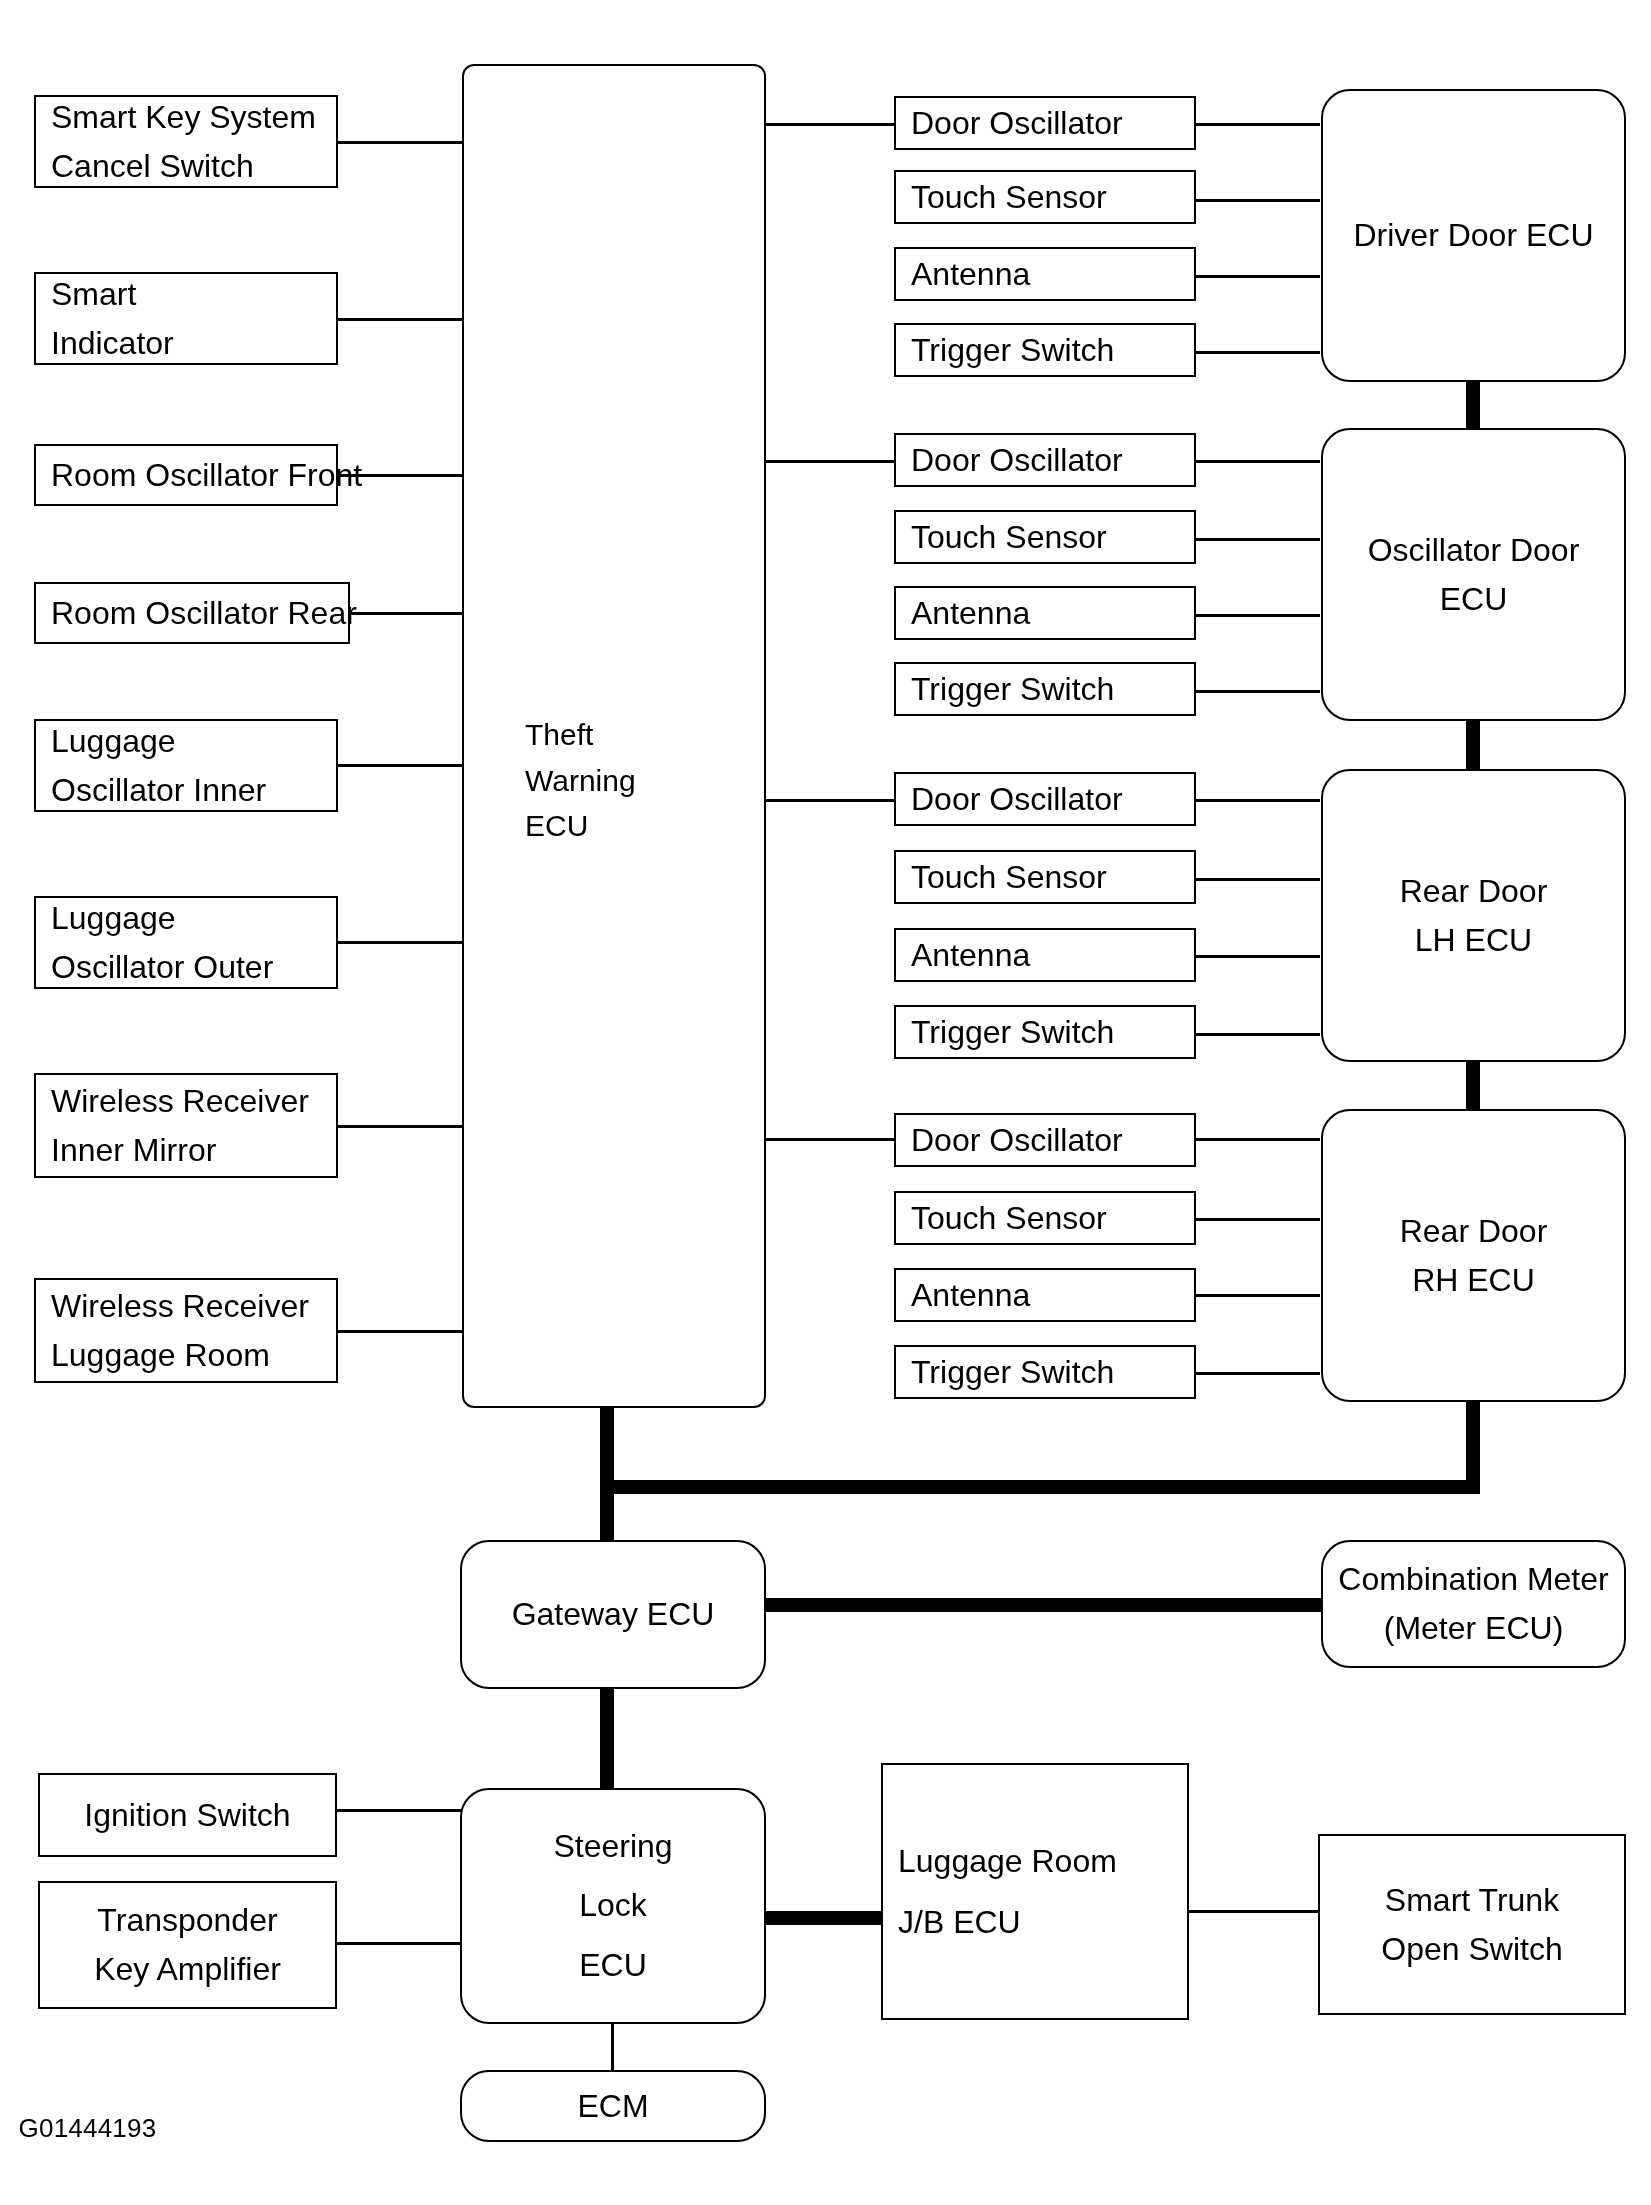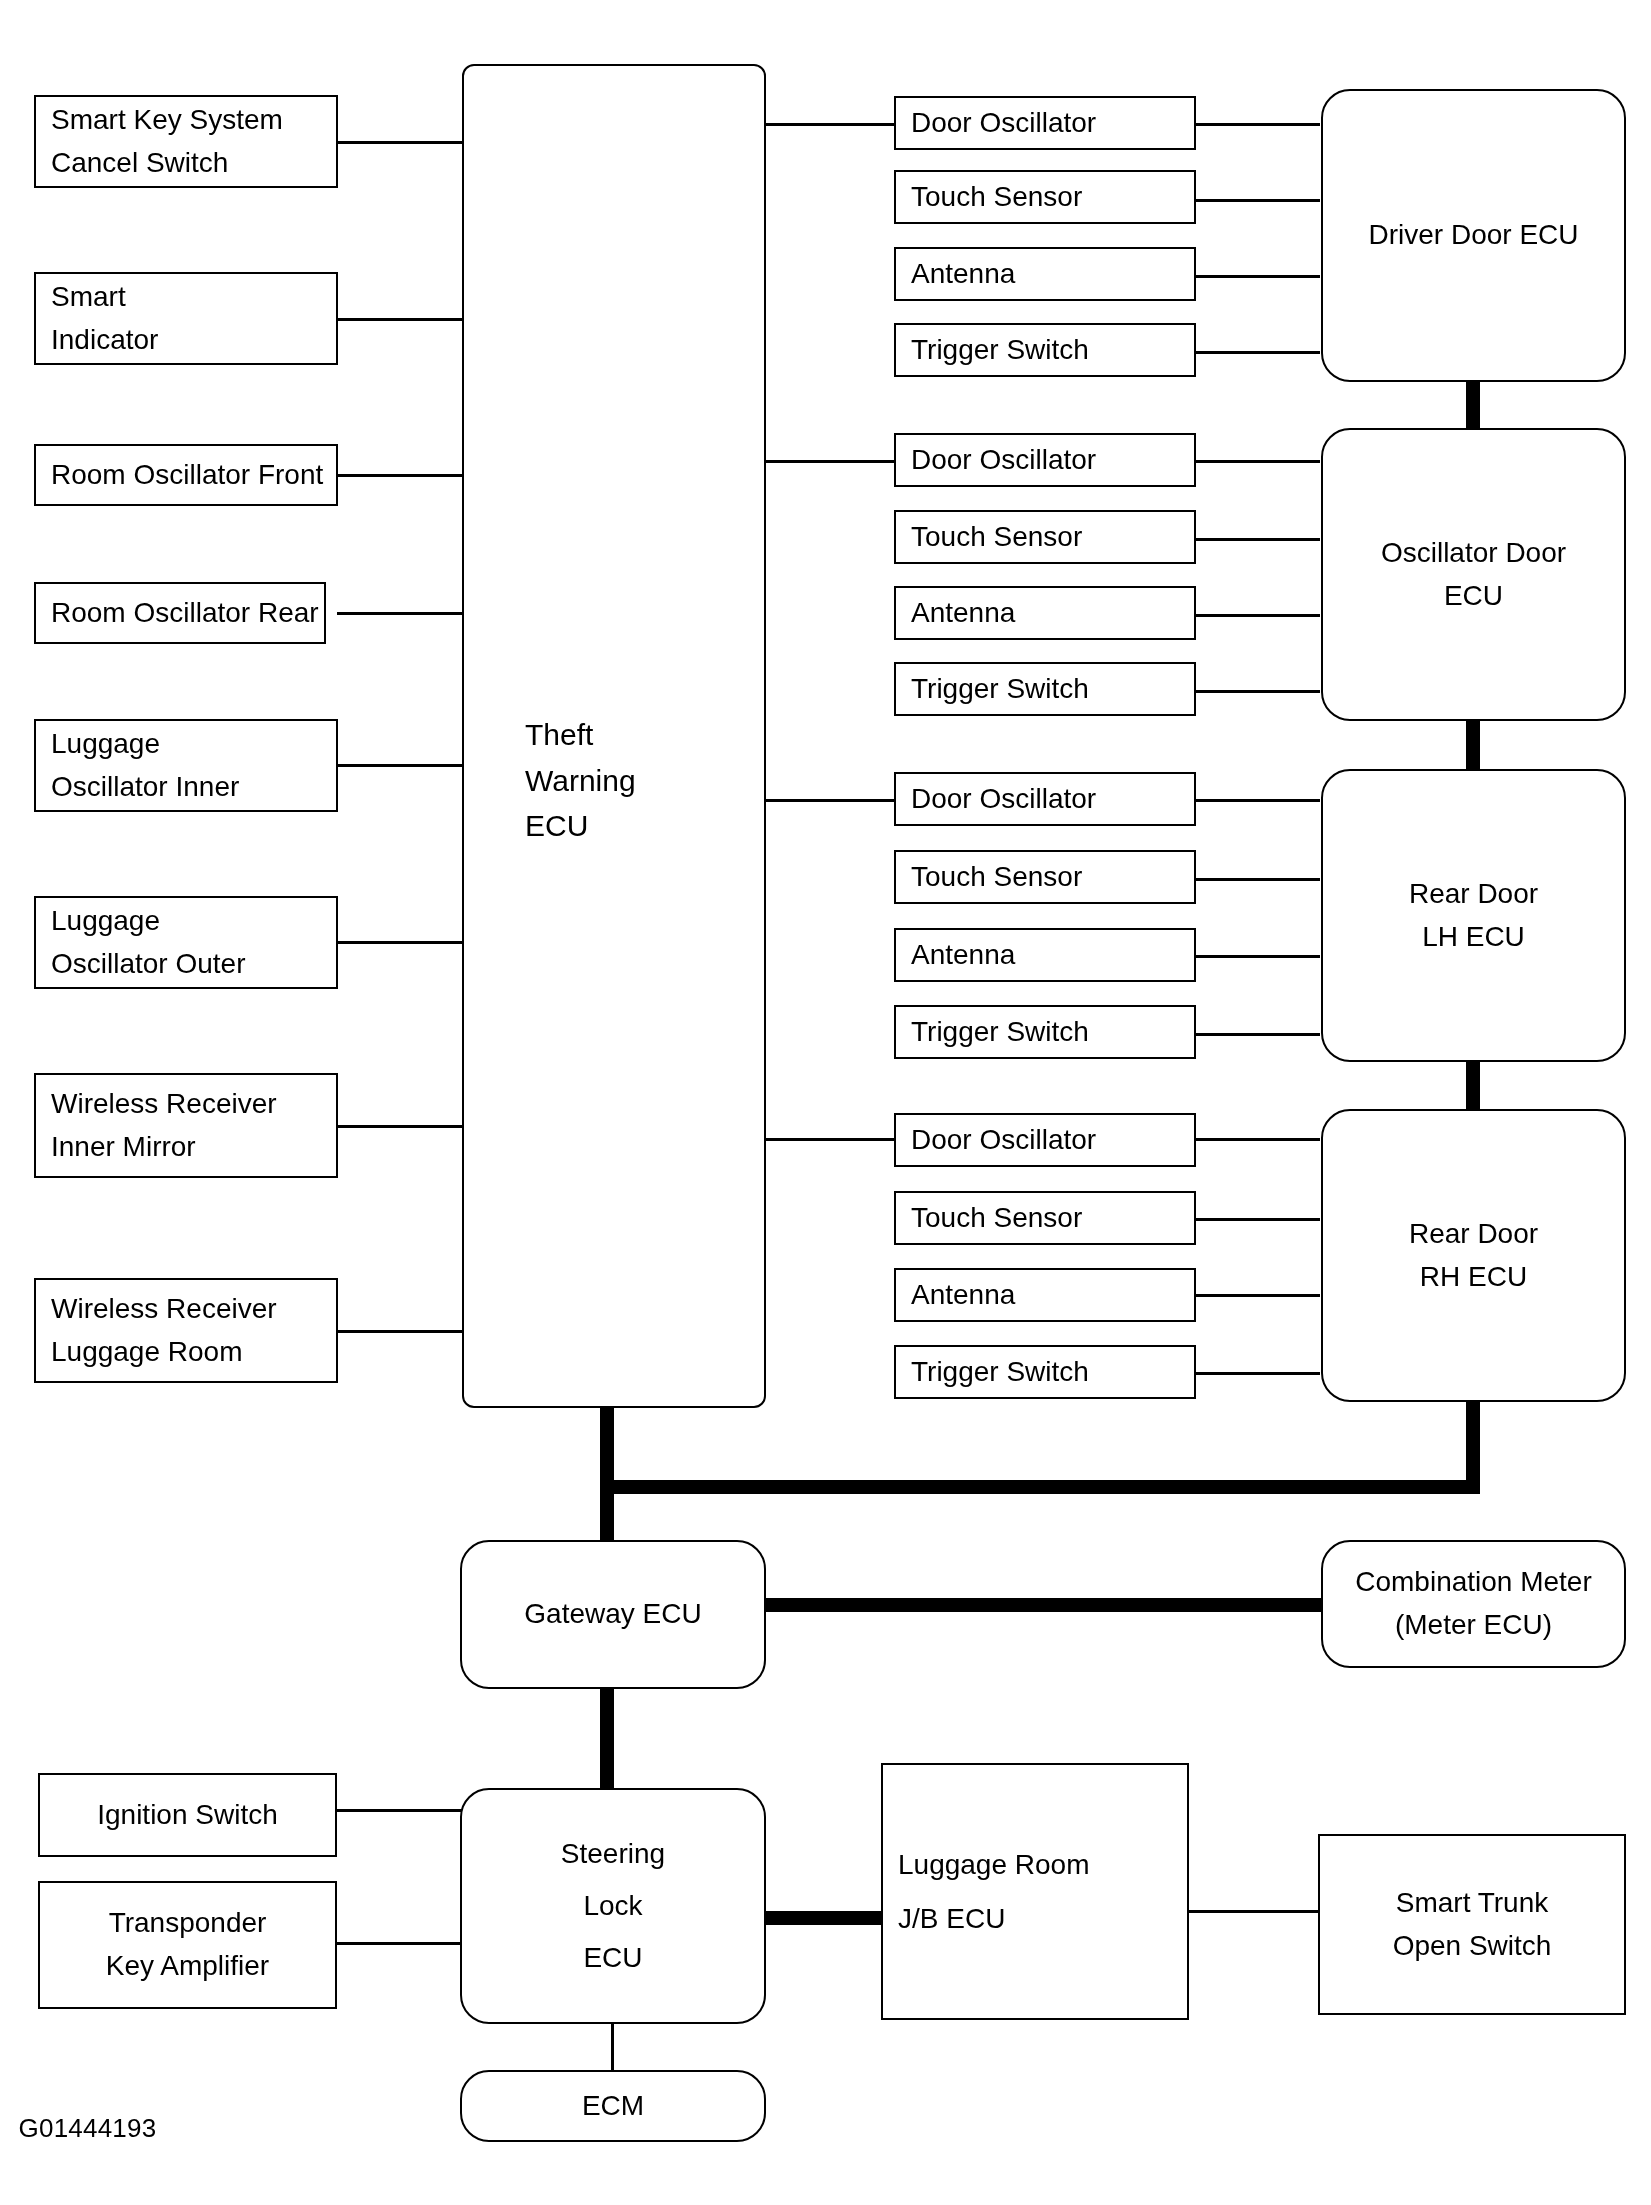--- a/index.html
+++ b/index.html
@@ -30,21 +30,21 @@
   .box.rounded{ border-radius:29px; }
   .box .lbl{
     display:block;
     line-height:1.52;
     white-space:pre;
   }
   
   .box.ta-left .lbl{ padding-left:15px; text-align:left; }
   .box.ta-center{ align-items:center; }
   .box.ta-center .lbl{ text-align:center; }
-  .fs-33{ font-size:28px; }
+  .fs-33{ font-size:32px; }
   .fs-36{ font-size:30px; }
 
   
   .wire{
     position:absolute;
     background:#000;
     z-index:2;
   }
   .wire.h{ height:2.5px; }
   .wire.v{ width:2.5px; }
@@ -73,21 +73,21 @@
     <span class="lbl">Smart Key System
 Cancel Switch</span>
   </div>
   <div class="box ta-left fs-33" style="left:34px; top:272px; width:304px; height:93px;">
     <span class="lbl">Smart
 Indicator</span>
   </div>
   <div class="box ta-left fs-33" style="left:34px; top:444px; width:304px; height:62px;">
     <span class="lbl">Room Oscillator Front</span>
   </div>
-  <div class="box ta-left fs-33" style="left:34px; top:582px; width:292px; height:62px;">
+  <div class="box ta-left fs-33" style="left:34px; top:582px; width:316px; height:62px;">
     <span class="lbl">Room Oscillator Rear</span>
   </div>
   <div class="box ta-left fs-33" style="left:34px; top:719px; width:304px; height:93px;">
     <span class="lbl">Luggage
 Oscillator Inner</span>
   </div>
   <div class="box ta-left fs-33" style="left:34px; top:896px; width:304px; height:93px;">
     <span class="lbl">Luggage
 Oscillator Outer</span>
   </div>

